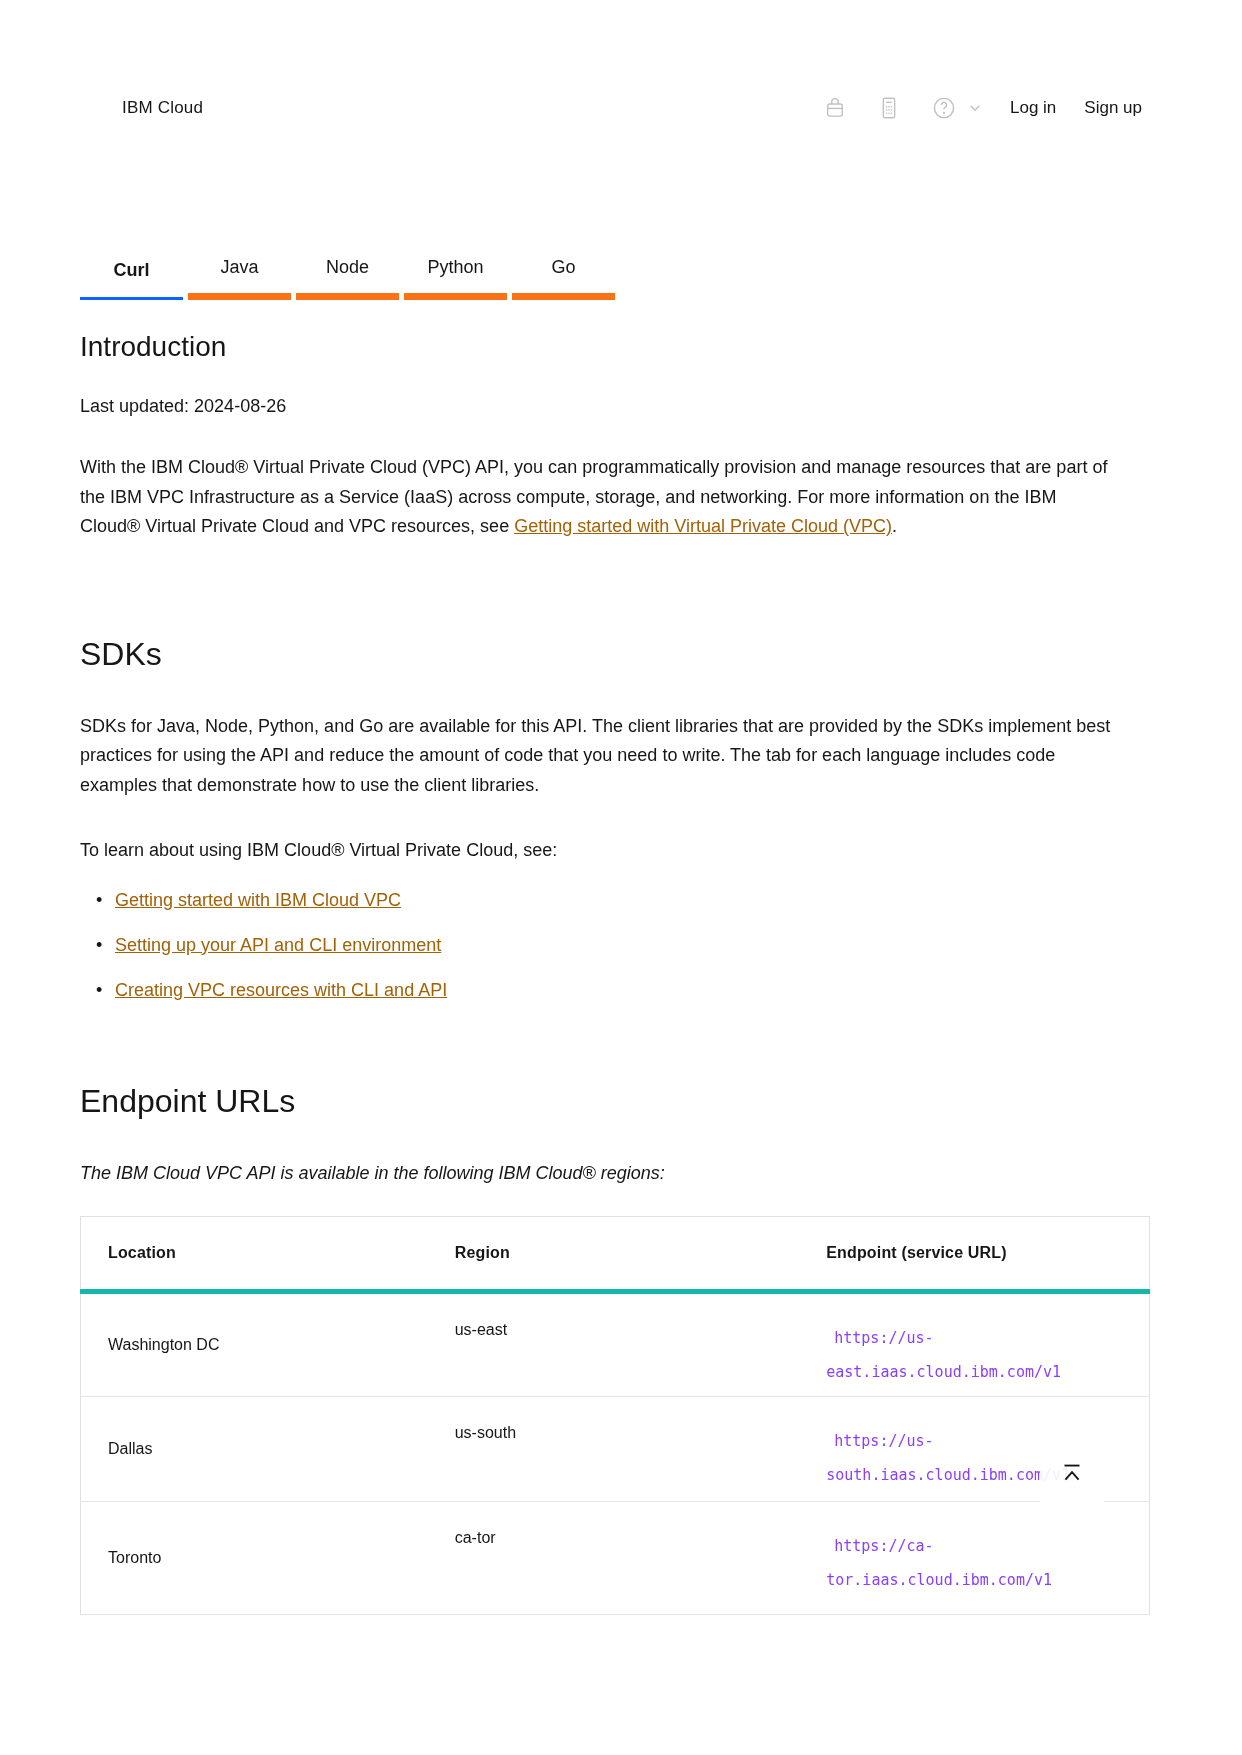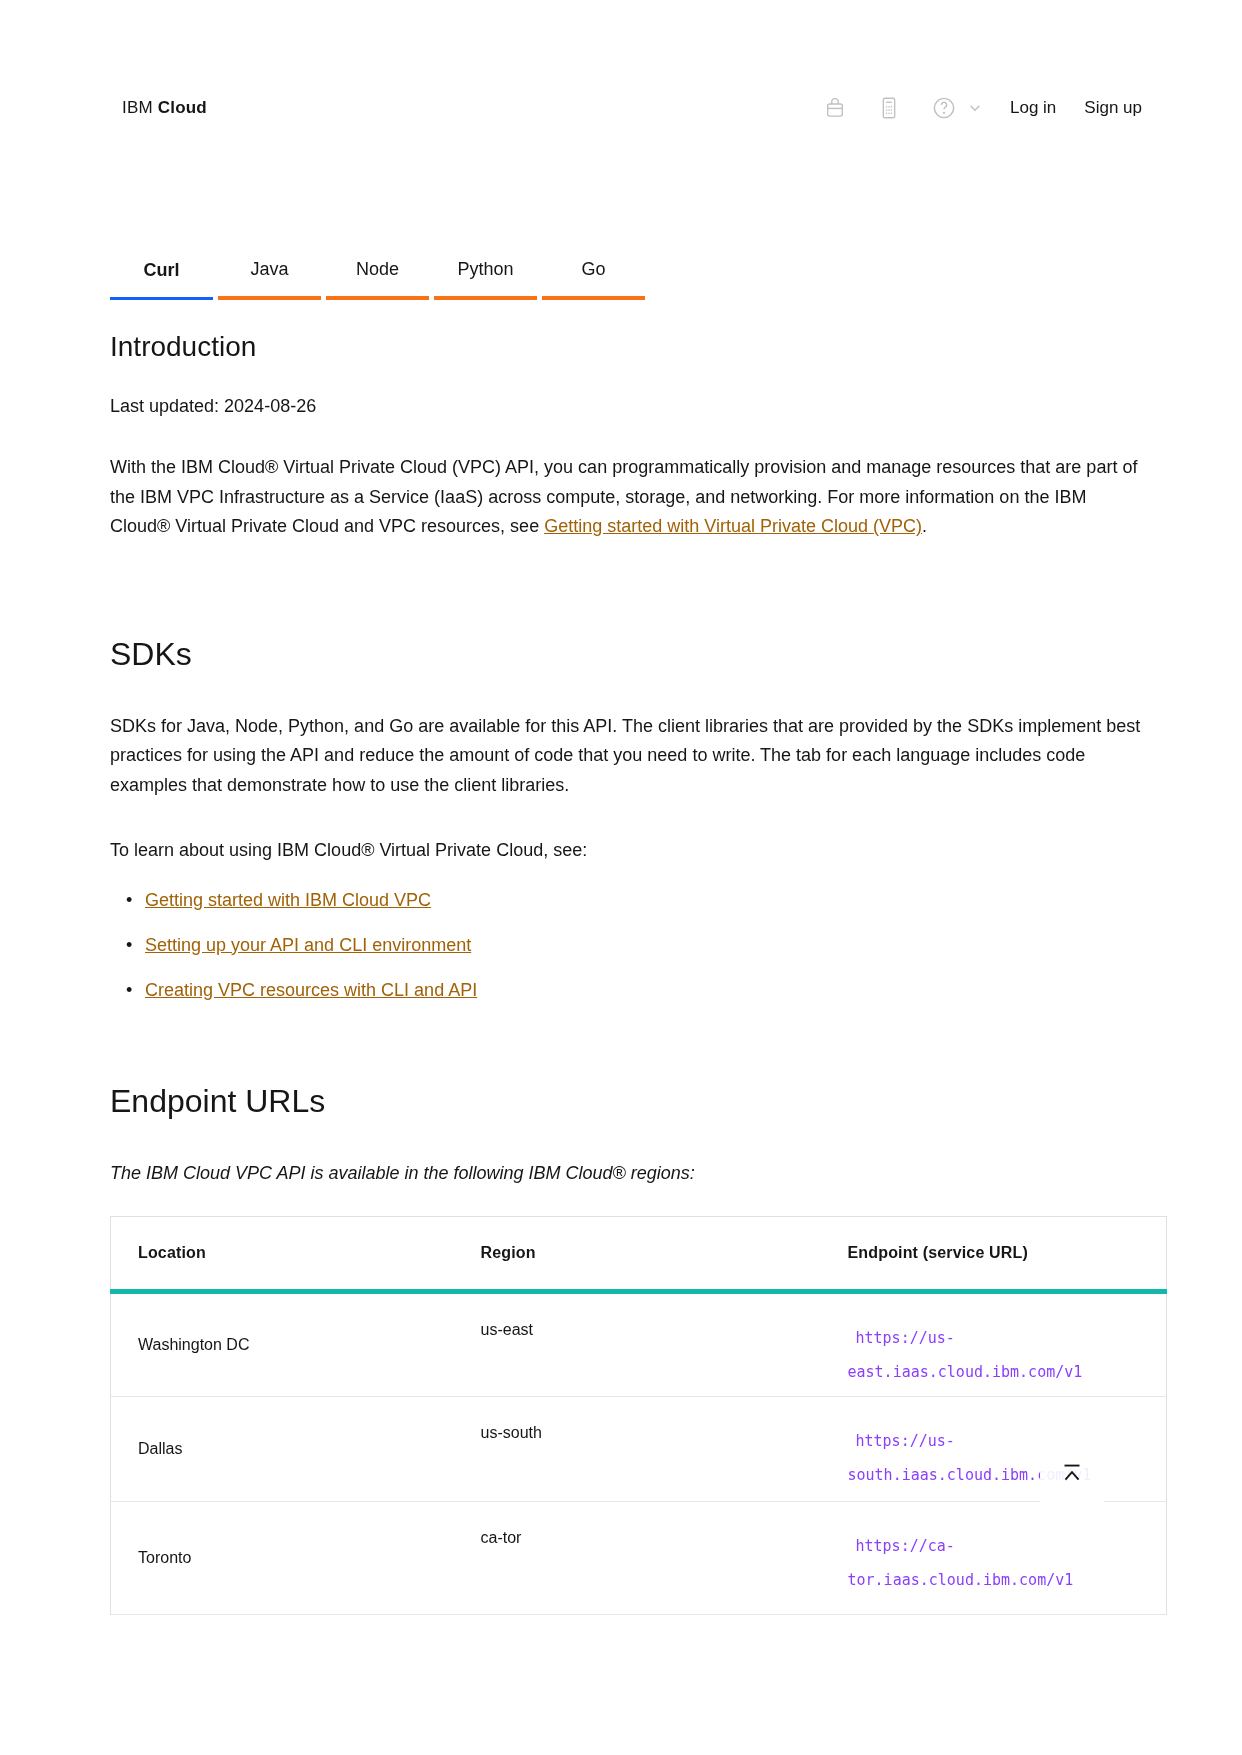--- a/index.html
+++ b/index.html
@@ -8,35 +8,35 @@
     width:1242px; height:1755px; position:relative; overflow:hidden;
     font-family:"Liberation Sans", sans-serif; color:#161616;
     -webkit-font-smoothing:antialiased;
   }
   
   .site-header {
     display:flex; justify-content:space-between; align-items:center;
     padding:94px 100px 0 122px;
   }
   .logo { font-size:17px; letter-spacing:.2px; white-space:nowrap; }
-  .logo .bold { font-weight:700; }
+  .logo .bold { font-weight:400; }
   .hnav { display:flex; align-items:center; gap:28px; }
   .hicon { display:flex; align-items:center; justify-content:center; cursor:pointer; background:none; border:none; }
   .hicon svg { display:block; }
   .help-group { display:flex; align-items:center; gap:10px; }
   .hlink { font-size:17px; color:#161616; text-decoration:none; cursor:pointer; }
   
-  .content { padding:0 92px 0 110px; }
+  .content { padding:0 92px 0 80px; }
   
   .tabs { display:flex; gap:5px; margin-top:122px; }
   .tab {
     width:103px; height:56px; background:none; border:none; cursor:pointer;
     display:flex; align-items:center; justify-content:center;
     font-family:"Liberation Sans", sans-serif; font-size:18px; color:#161616;
-    border-bottom:4px solid #f97316; padding-bottom:2px;
+    border-bottom:7px solid #f97316; padding-bottom:2px;
   }
   .tab.active { border-bottom:3px solid #0f62fe; font-weight:700; padding-bottom:1px; }
   h1.page-title { margin-top:24px; font-size:28px; line-height:46px; font-weight:400; }
   .updated { margin-top:26px; font-size:18px; }
   p.body { margin-top:36px; font-size:18px; line-height:29.5px; max-width:1035px; }
   a.tlink { color:#a16207; text-decoration:underline; cursor:pointer; }
   h2.section { font-size:32px; line-height:44px; font-weight:400; }
   #sdks { margin-top:90px; }
   .sdk-p1 { margin-top:24px; }
   .sdk-p2 { margin-top:28px; }

